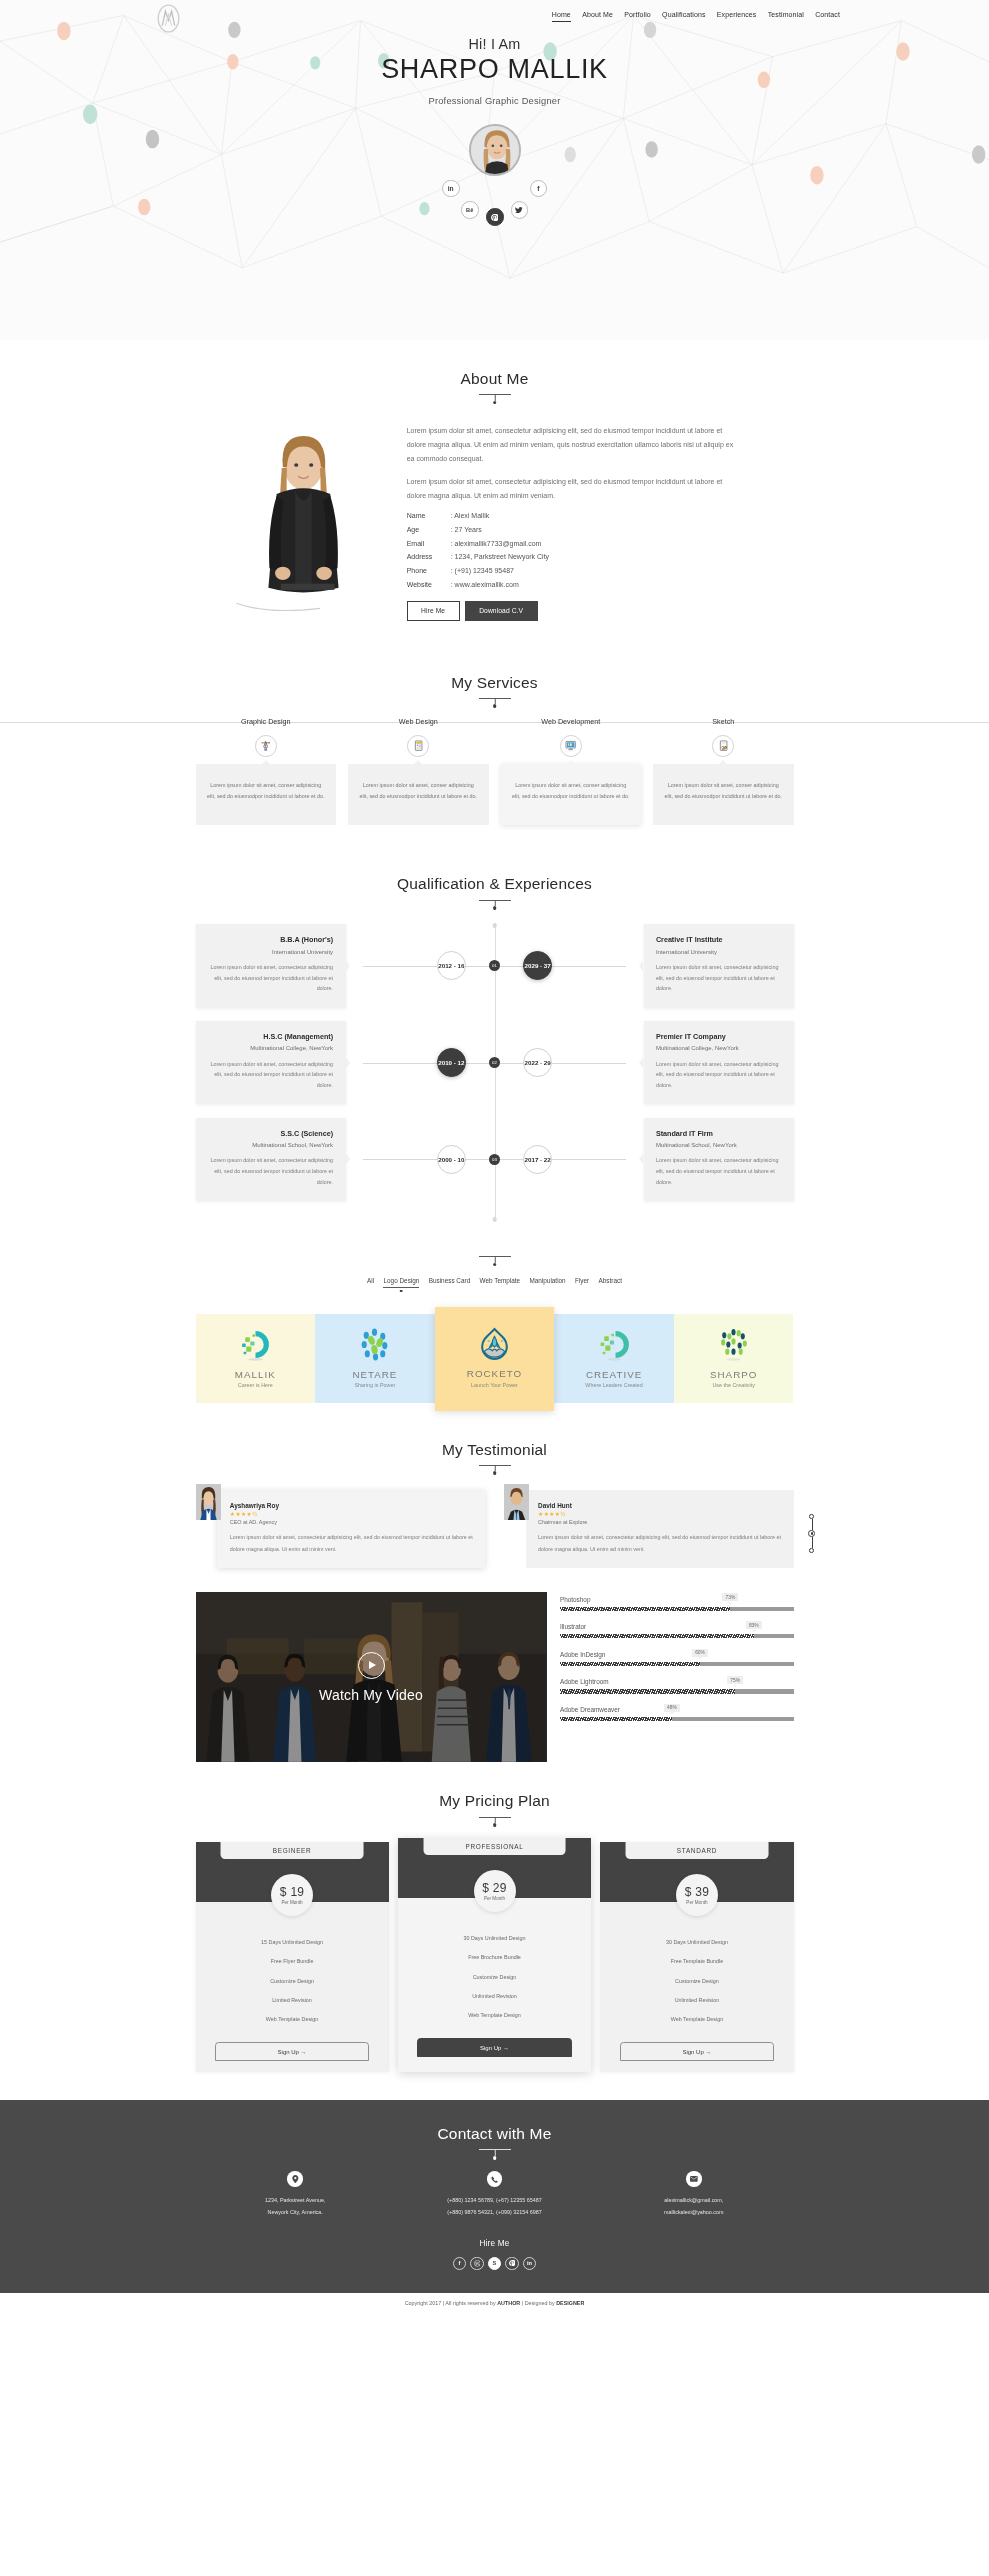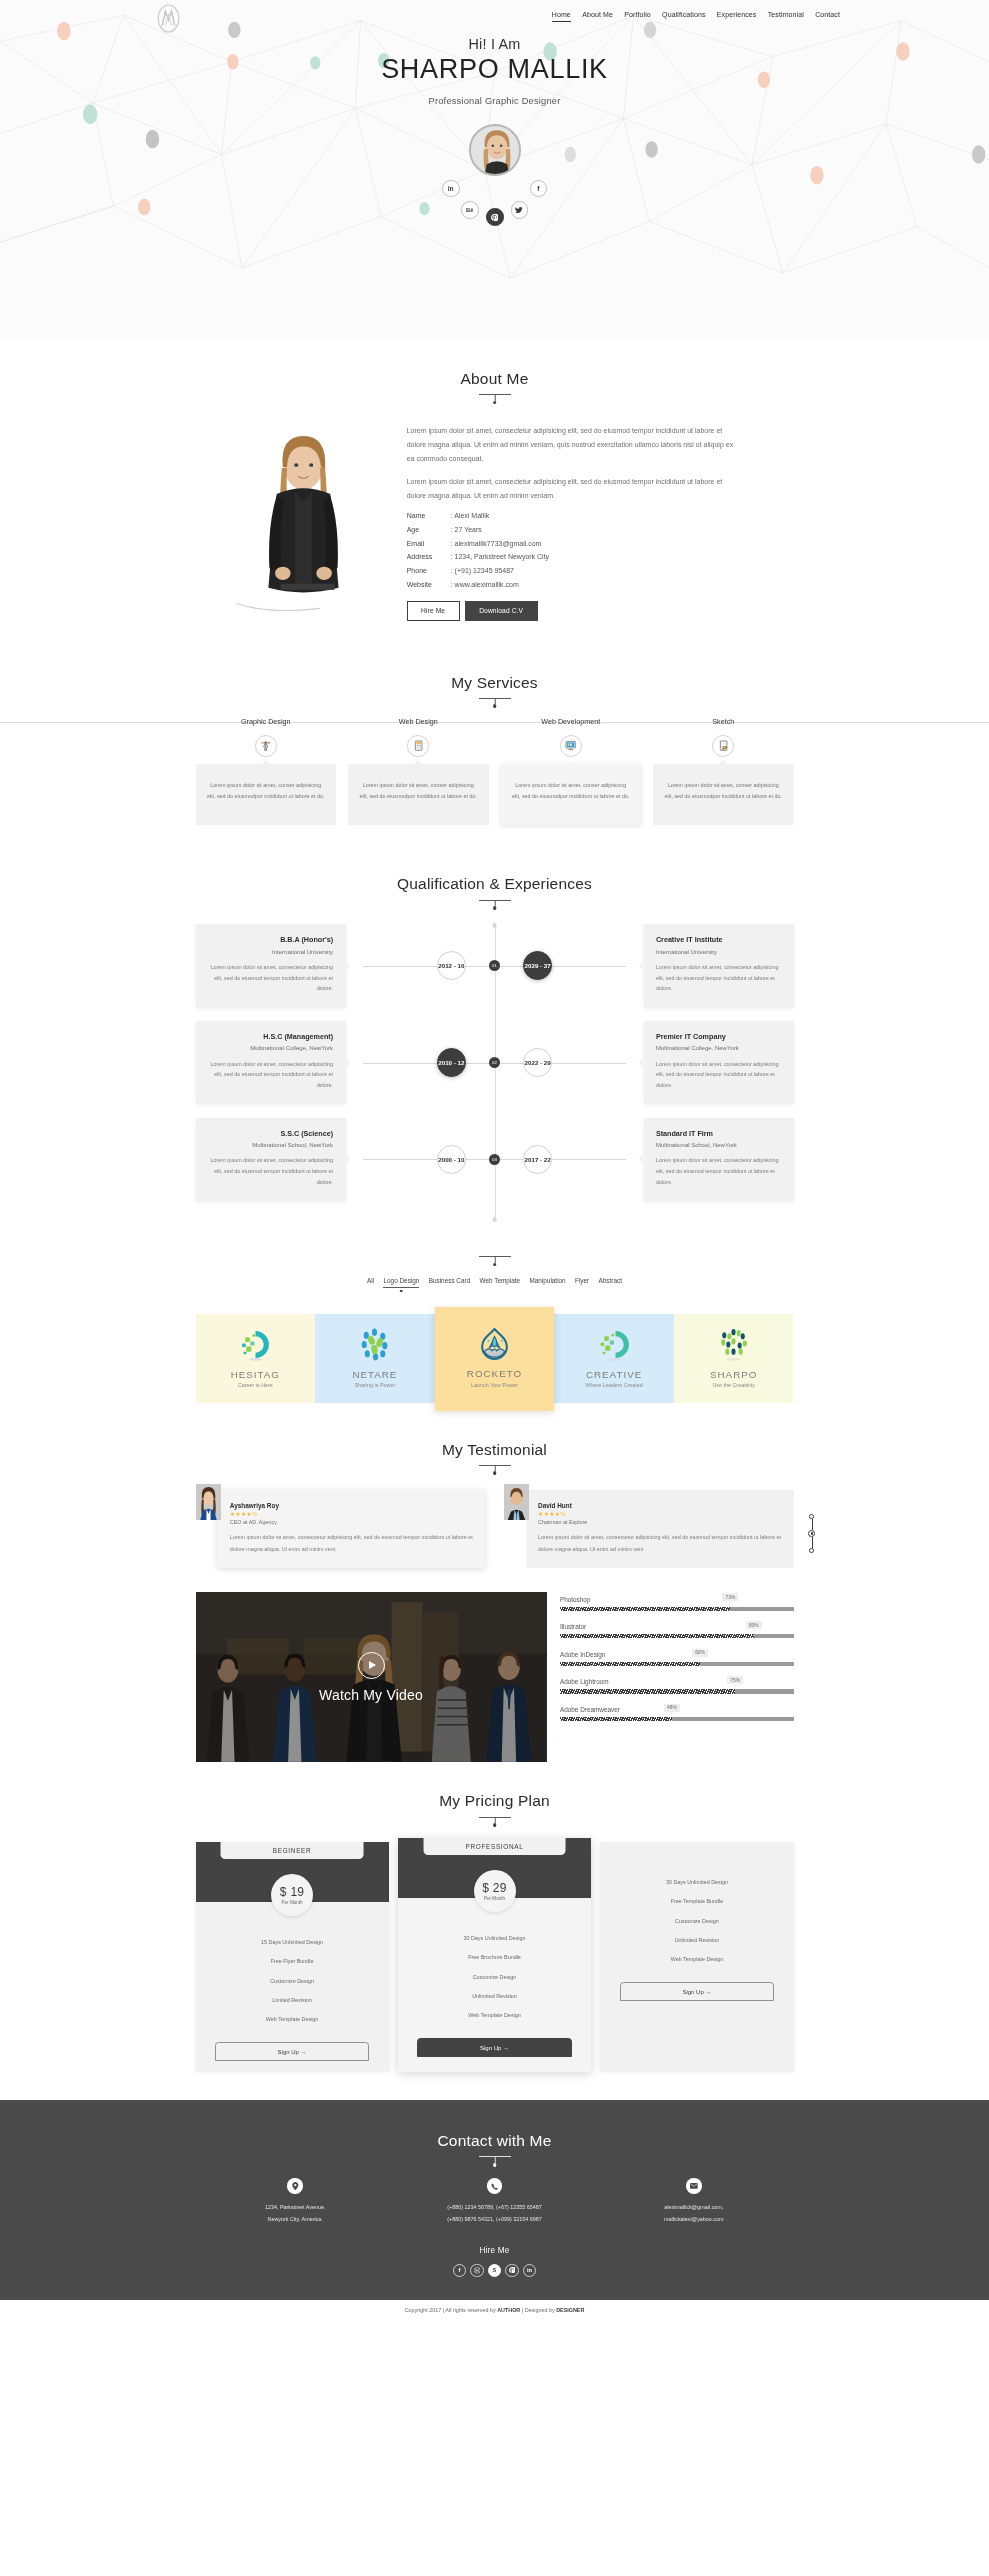--- a/index.html
+++ b/index.html
@@ -252,21 +252,21 @@
   .price-feats { padding: 30px 8.2px 5.2px; text-align: center; }
   .price-feats li { list-style: none; font-size: 5.4px; color: #6a6a6a; padding: 6.7px 0; }
   .price-btn {
     display: block; width: 80%; margin: 8.2px auto 0; text-align: center;
     font-size: 6px; color: #3a3a3a; border: 0.5px solid #8f8f8f; background: transparent;
     padding: 5.2px 0; border-radius: 3.6px 3.6px 0 0; cursor: pointer;
   }
   .price.featured .price-btn { background: #434343; color: #fff; border-color: #434343; }
 
   
-  .footer { background: #4a4a4a; margin-top: 28px; padding: 32px 0 23px; }
+  .footer { background: #4a4a4a; margin-top: 28px; padding: 25px 0 23px; }
   .footer .sec-head h2 { color: #fff; }
   .footer .sec-rule { background: #ddd; }
   .footer .sec-rule::before { background: #ddd; }
   .footer .sec-rule::after { background: #fff; }
   .ct-grid { display: flex; margin-top: 21.6px; }
   .ct { flex: 1; text-align: center; }
   .ct-ico {
     width: 15.5px; height: 15.5px; border-radius: 50%; background: #fff; margin: 0 auto 8.2px;
     display: flex; align-items: center; justify-content: center; color: #4a4a4a;
   }
@@ -623,21 +623,21 @@
           <path d="M34 8 A26 26 0 0 1 34 60 L34 50 A16 16 0 0 0 34 18 Z" fill="#21b7bd"></path>
           <rect x="14" y="20" width="9" height="9" rx="1.5" fill="#8ed14c"></rect>
           <rect x="8" y="32" width="7" height="7" rx="1.2" fill="#21b7bd"></rect>
           <rect x="16" y="38" width="10" height="10" rx="1.5" fill="#8ed14c"></rect>
           <rect x="24" y="28" width="8" height="8" rx="1.2" fill="#6ec9a8"></rect>
           <rect x="11" y="48" width="5" height="5" rx="1" fill="#21b7bd"></rect>
           <rect x="28" y="14" width="5" height="5" rx="1" fill="#8ed14c"></rect>
           <ellipse cx="34" cy="63" rx="14" ry="2.4" fill="#dcdcdc"></ellipse>
         </svg>
       </div>
-      <div class="pf-name">HESITAG</div>
+      <div class="pf-name">MALLIK</div>
       <div class="pf-tag">Career is Here</div>
     </div>
 
     <div class="pf-item" style="background:#d6ebfa">
       <div class="pf-mark">
         <svg viewBox="0 0 68 68" width="35" height="35">
           <g fill="#2e9fd4">
             <ellipse cx="18" cy="16" rx="5" ry="7"></ellipse>
               <ellipse cx="34" cy="10" rx="5" ry="7"></ellipse>
               <ellipse cx="50" cy="18" rx="5" ry="7"></ellipse>
@@ -909,20 +909,27 @@
         <li>30 Days Unlimited Design</li>
         <li>Free Brochure Bundle</li>
         <li>Customize Design</li>
         <li>Unlimited Revision</li>
         <li>Web Template Design</li>
       </ul>
       <button class="price-btn">Sign Up →</button>
     </div>
 
     <div class="price">
+      <div class="price-top">
+        <div class="price-tab">STANDARD</div>
+        <div class="price-circle">
+          <div class="price-amt">$ 39</div>
+          <div class="price-per">Per Month</div>
+        </div>
+      </div>
       <ul class="price-feats">
         <li>30 Days Unlimited Design</li>
         <li>Free Template Bundle</li>
         <li>Customize Design</li>
         <li>Unlimited Revision</li>
         <li>Web Template Design</li>
       </ul>
       <button class="price-btn">Sign Up →</button>
     </div>
   </div>

